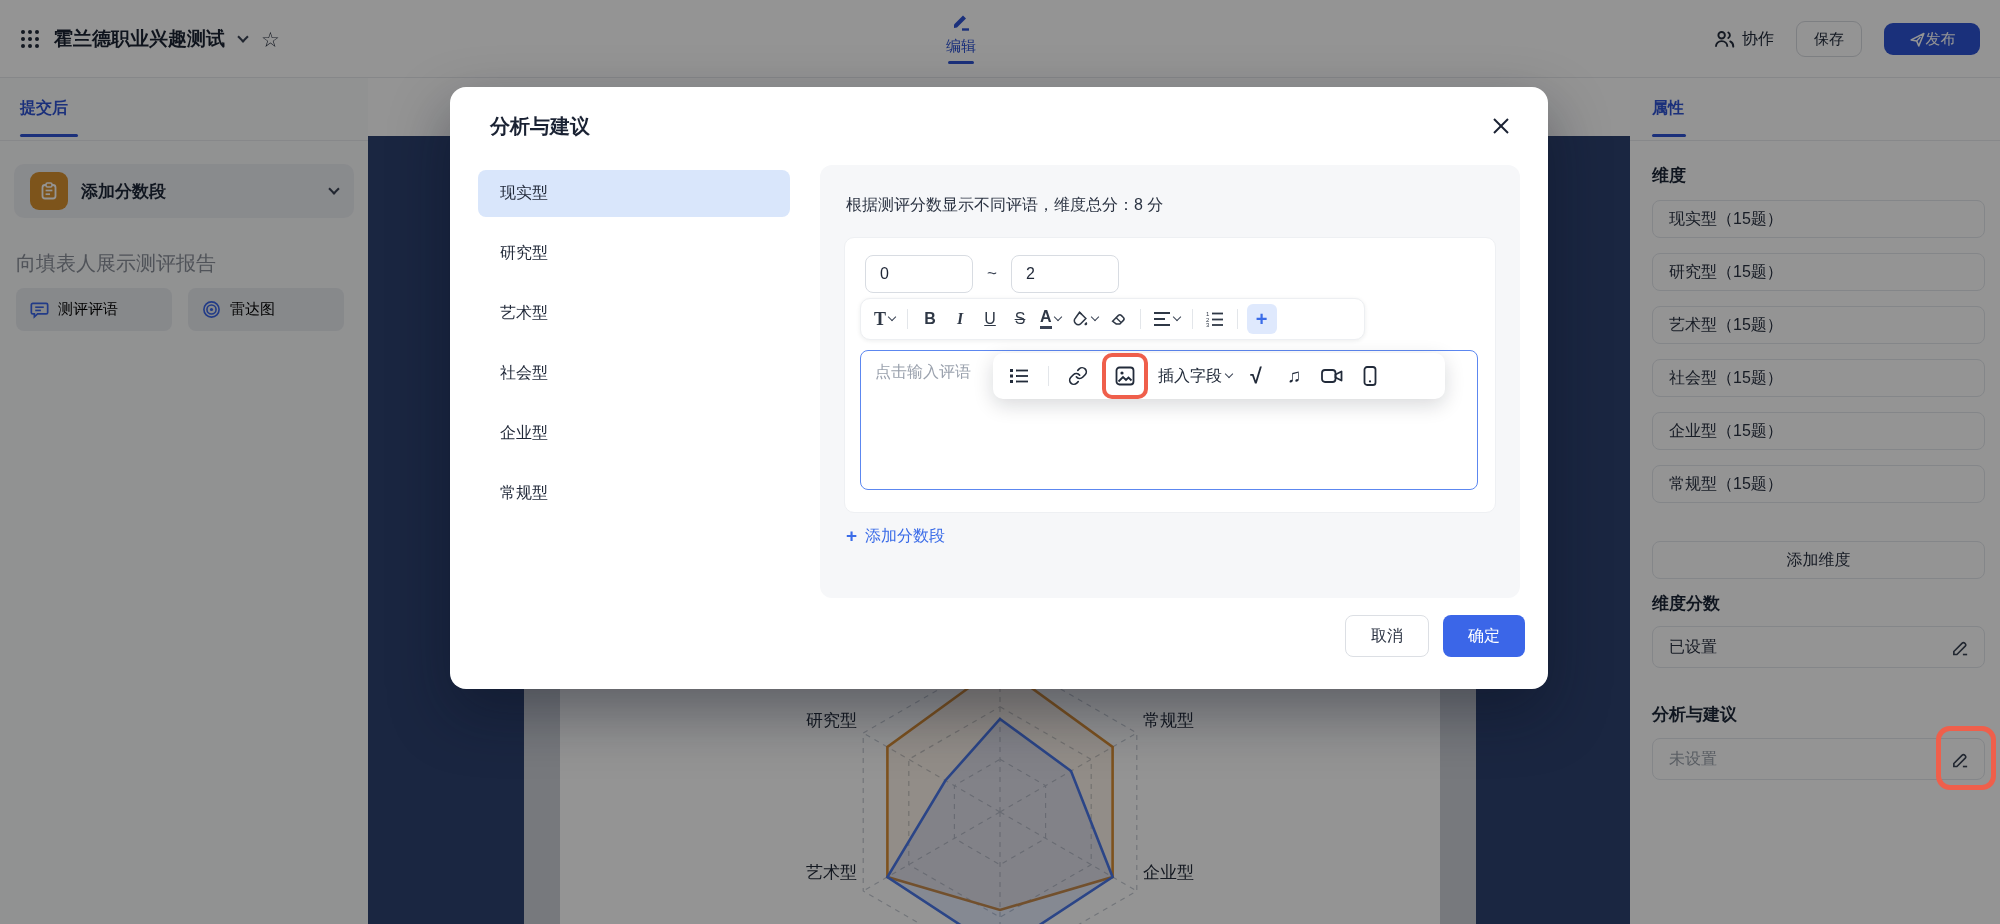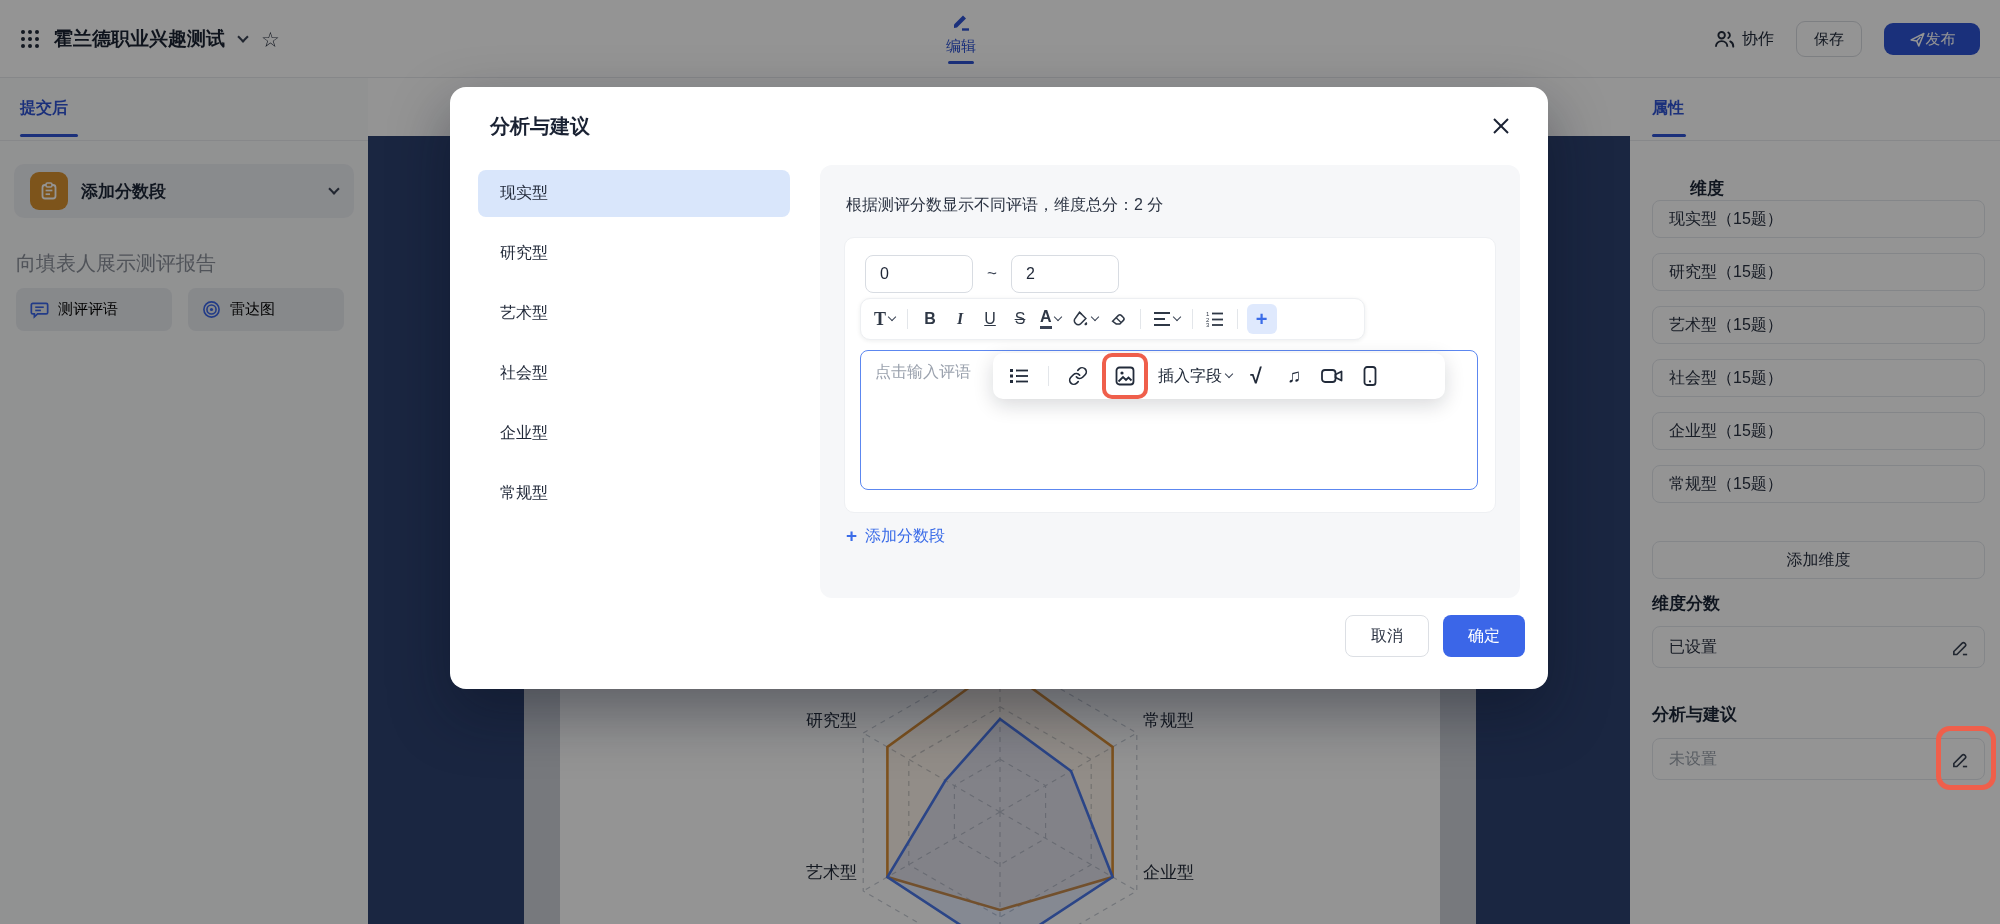--- a/index.html
+++ b/index.html
@@ -264,21 +264,21 @@
       <text x="775" y="800" text-anchor="start">企业型</text>
     </g>
   </svg>
 </div>
 
 <div class="rsb">
   <div class="sb-tab" style="left:22px;">属性</div>
   <div class="sb-underline"></div>
   <div class="sb-border"></div>
 
-  <div class="rheading" style="top:99px;margin-left:38px;">维度</div>
+  <div class="rheading" style="top:86px;">维度</div>
 
   <div class="dim-row" style="top:122px;">
       <span>现实型（15题）</span>
     </div>
   <div class="dim-row" style="top:175px;">
       <span>研究型（15题）</span>
     </div>
   <div class="dim-row" style="top:228px;">
       <span>艺术型（15题）</span>
     </div>
@@ -342,21 +342,21 @@
       </div>
     <div class="m-item">
         <span>企业型</span>
       </div>
     <div class="m-item">
         <span>常规型</span>
       </div>
   </div>
 
   <div class="m-panel">
-    <div class="m-desc">根据测评分数显示不同评语，维度总分：2 分</div>
+    <div class="m-desc">根据测评分数显示不同评语，维度总分：8 分</div>
 
     <div class="m-card">
       <div class="rng" style="left:20px;">
         <input readonly="" value="0" style="">
         <span class="sep">~</span>
         <input readonly="" value="2" style="">
       </div>
 
       <div class="ttl-bar">
         <div class="tbtn">

